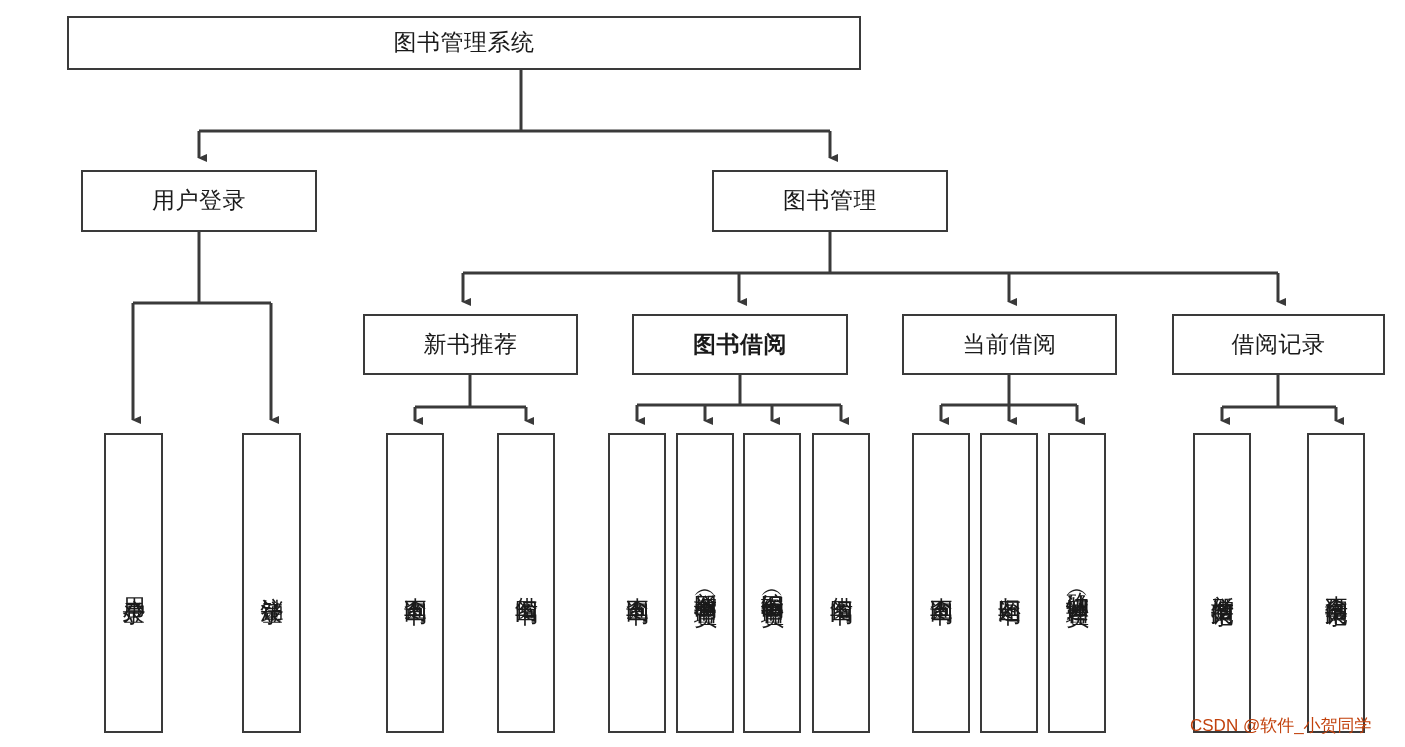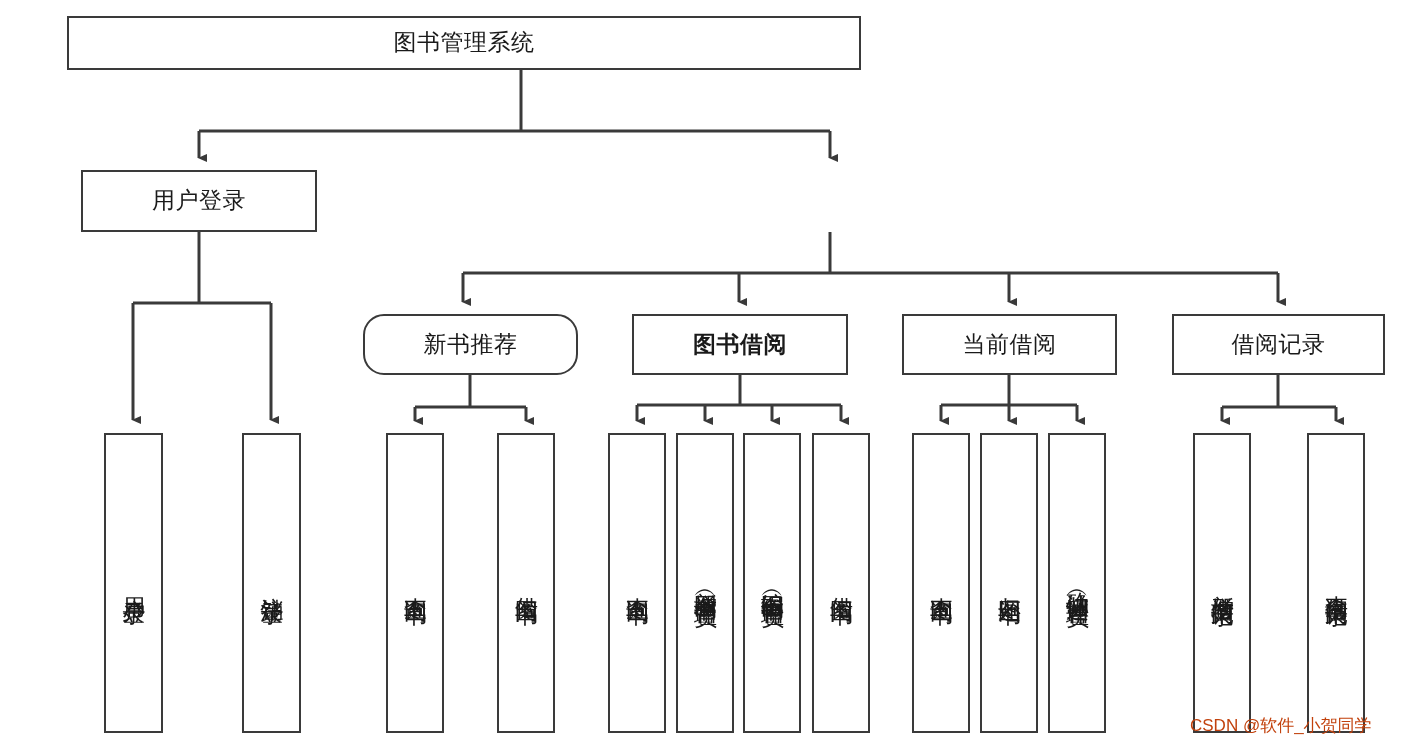--- a/index.html
+++ b/index.html
@@ -115,22 +115,25 @@
     </g>
   </svg>
 
   <div class="node h" style="left:20px; top:16px; width:794px; height:54px;margin-left:47px;">
     <span class="lbl">图书管理系统</span>
   </div>
 
   <div class="node h" style="left:81px; top:170px; width:236px; height:62px;">
     <span class="lbl">用户登录</span>
   </div>
+  <div class="node h" style="left:712px; top:170px; width:236px; height:62px;">
+    <span class="lbl">图书管理</span>
+  </div>
 
-  <div class="node h" style="left:363px; top:314px; width:215px; height:61px;border-radius:21px;">
+  <div class="node h" style="left:363px; top:314px; width:215px; height:61px;">
     <span class="lbl">新书推荐</span>
   </div>
   <div class="node h" style="left:632px; top:314px; width:216px; height:61px;font-weight:bold;">
     <span class="lbl">图书借阅</span>
   </div>
   <div class="node h" style="left:902px; top:314px; width:215px; height:61px;">
     <span class="lbl">当前借阅</span>
   </div>
   <div class="node h" style="left:1172px; top:314px; width:213px; height:61px;">
     <span class="lbl">借阅记录</span>

